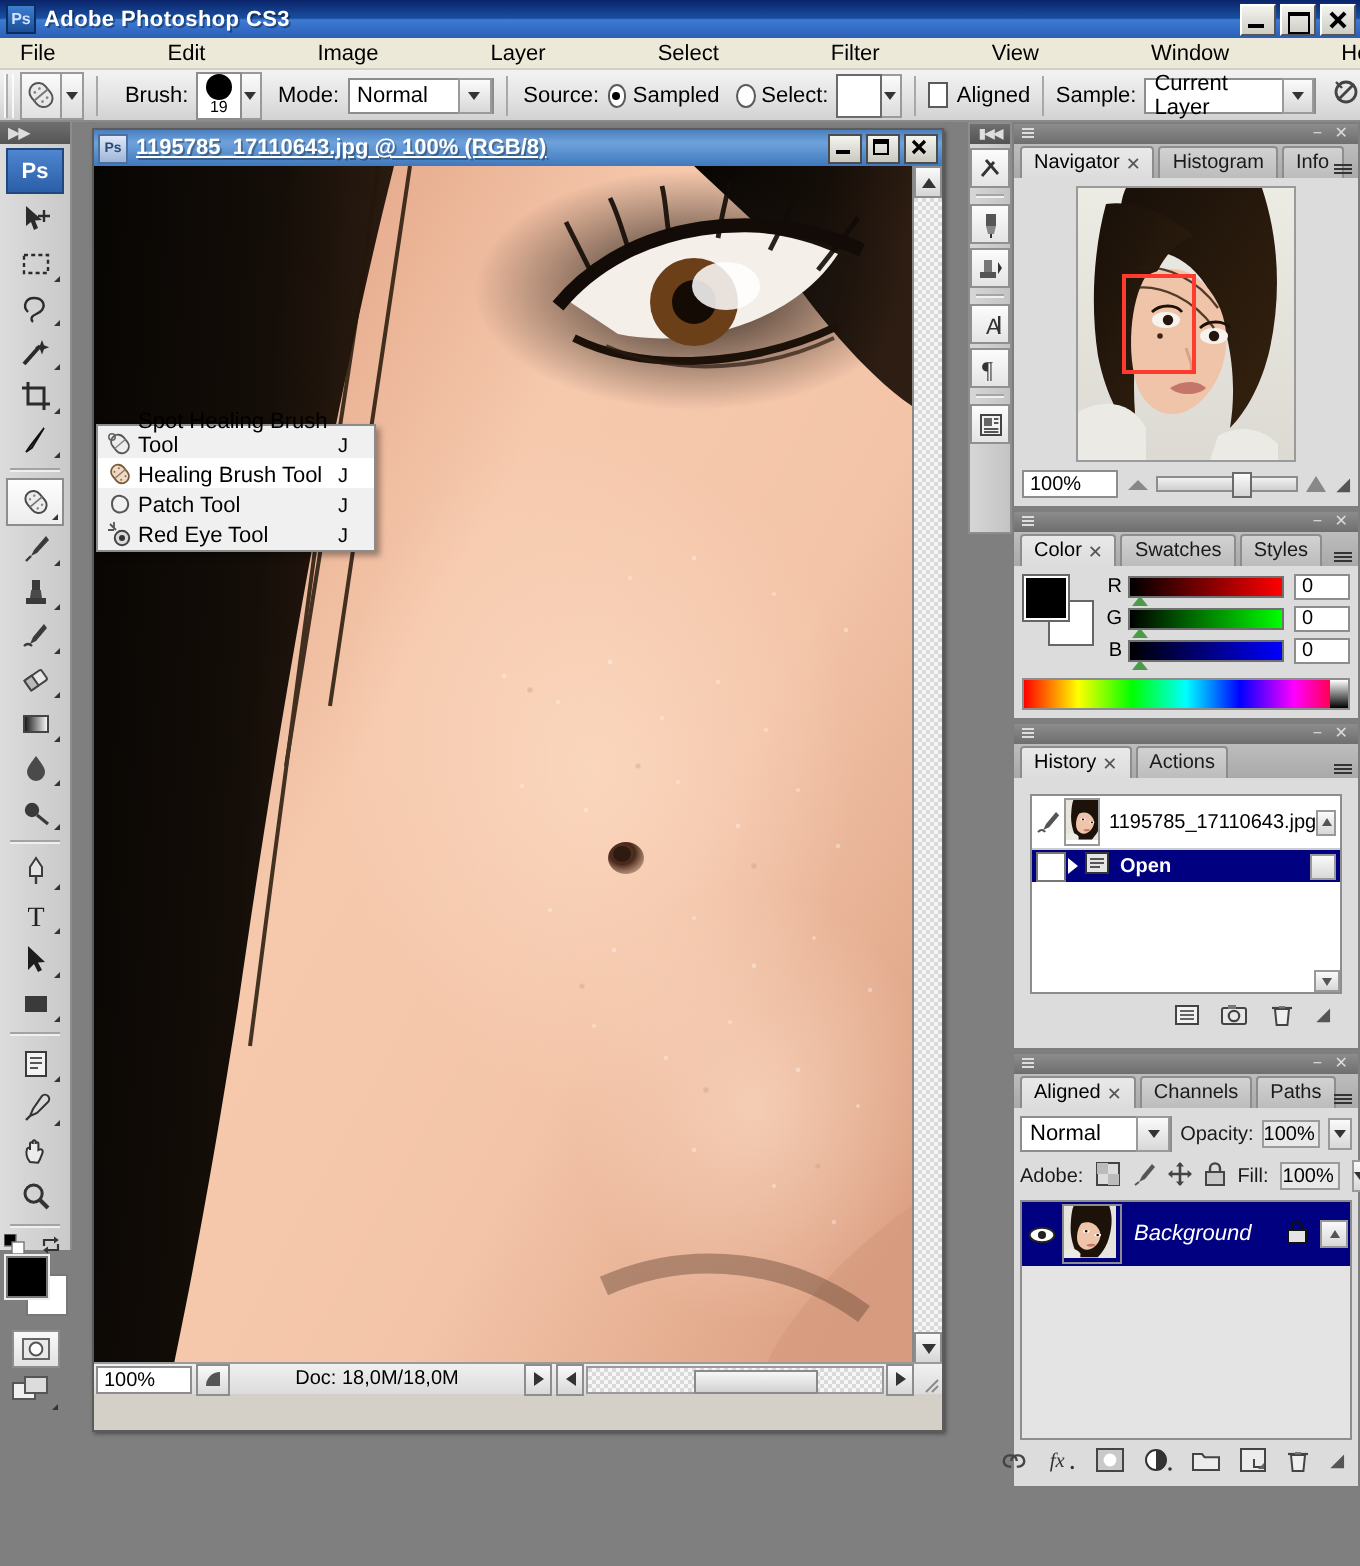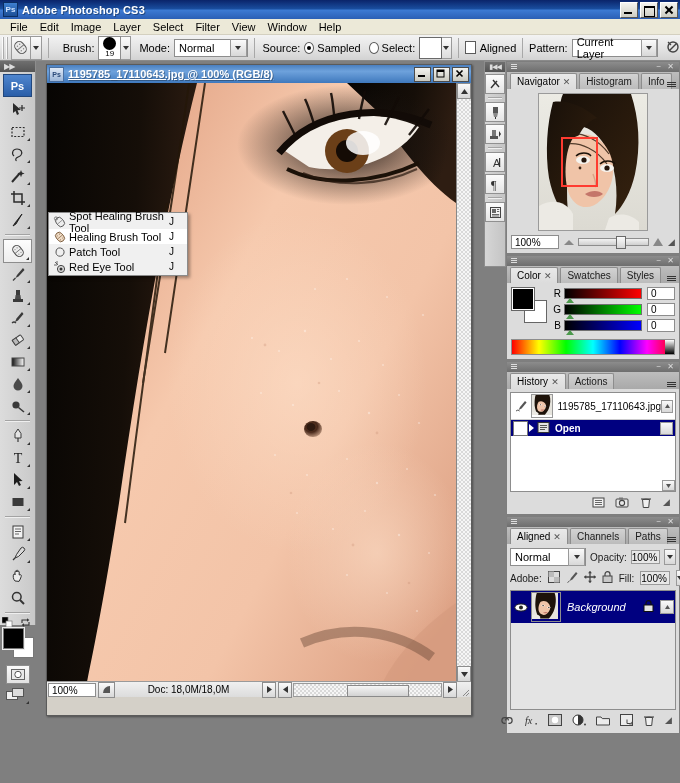--- a/index.html
+++ b/index.html
@@ -40,21 +40,21 @@
   .win-btn i { position: absolute; background: #000; display:block; }
   .wb-min i { left: 3px; bottom: 3px; width: 8px; height: 2px; }
   .wb-max i { left: 3px; top: 3px; width: 9px; height: 8px; border: 1px solid #000; background: none; border-top-width: 2px; }
   .wb-close i:nth-child(1) { left: 3px; top: 6px; width: 10px; height: 2px; transform: rotate(45deg); }
   .wb-close i:nth-child(2) { left: 3px; top: 6px; width: 10px; height: 2px; transform: rotate(-45deg); }
 
   
   .menubar {
     position: absolute; left: 0; top: 19px; width: 680px; height: 16px;
     background: #ece9d8; border-bottom: 1px solid #d4d0c0;
-    display: flex; align-items: center; padding-left: 4px; box-sizing: border-box;
+    display: flex; align-items: center; padding-left: 4px; box-sizing: border-box; gap: 44px;
   }
   .menu-item {
     font-size: 11px; color: #000; padding: 1px 6px; cursor: default; white-space: nowrap;
   }
 
   
   .optbar {
     position: absolute; left: 0; top: 35px; width: 680px; height: 26px;
     background: linear-gradient(to bottom,#f3f3f3 0%,#e3e3e3 55%,#d2d2d2 100%);
     border-bottom: 1px solid #8a8a8a;
@@ -165,21 +165,21 @@
     font-size:10px; padding-left:3px; box-sizing:border-box; line-height:13px; margin-left:1px;}
   .docsize { flex:1; text-align:center; font-size:10px; color:#000; }
 
   
   .flyout {
     position:absolute; left:48px; top:212px; width:138px;
     background:#f0f0f0; border:1px solid #8b8b8b;
     box-shadow: 2px 2px 3px rgba(0,0,0,.35); z-index: 50;
     padding: 1px 0;
   }
-  .fly-item { height:15px; display:flex;align-items:center; font-size:11px; color:#000; padding: 0 2px; }
+  .fly-item { height:15px; display:flex;align-items:flex-end; font-size:11px; color:#000; padding: 0 2px; }
   .fly-item.hl { background:#ffffff; }
   .fly-ico { width:18px; display:flex;align-items:center;justify-content:center; }
   .fly-label { flex:1; }
   .fly-key { width: 16px; text-align:left; font-size:10px; }
 
   
   .dockstrip {
     position:absolute; left:484px; top:61px; width:22px; height:206px;
     background: linear-gradient(to right,#d6d6d6,#c4c4c4);
     border:1px solid #8d8d8d; box-sizing:border-box;
@@ -359,21 +359,21 @@
         <div class="tri-down"></div>
       </div>
 
     <div class="opt-sep"></div>
 
     <span class="checkbox"></span>
     <span class="opt-lbl" style="margin:0">Aligned</span>
 
     <div class="opt-sep"></div>
 
-    <span class="opt-lbl" style="margin:0 4px 0 0">Pattern:</span>
+    <span class="opt-lbl" style="margin:0 4px 0 0">Sample:</span>
     <div class="combo" style="width:108px">
       <span>Current Layer</span>
       <span class="cbtn">
           <span class="tri-down"></span>
         </span>
     </div>
 
     <div style="margin-left:8px">
       <svg width="14" height="14" viewBox="0 0 14 14">
         <circle cx="7" cy="7" r="5" fill="none" stroke="#444" stroke-width="1.4"></circle>
@@ -1032,21 +1032,21 @@
         </div>
         <div class="ptab">
           <span>Actions</span>
         </div>
         <div class="pmenu">
             <i></i>
             <i></i>
             <i></i>
           </div>
       </div>
-      <div class="pbody" style="padding:3px">
+      <div class="pbody" style="padding:8px">
         <div class="hist-list">
           <div class="hist-snapshot">
             <span class="snap-ico">
               <svg width="14" height="14" viewBox="0 0 14 14">
                   <path d="M11 2 L6 8 L4.6 11 L7.6 9.6 L12.6 3.6 Z" fill="#555"></path>
                   <path d="M2 12 q2-2 3.6 0" fill="none" stroke="#555" stroke-width="1"></path>
                 </svg>
             </span>
             <span class="snap-thumb">
               <svg width="20" height="20" viewBox="0 0 108 136" preserveAspectRatio="none">

